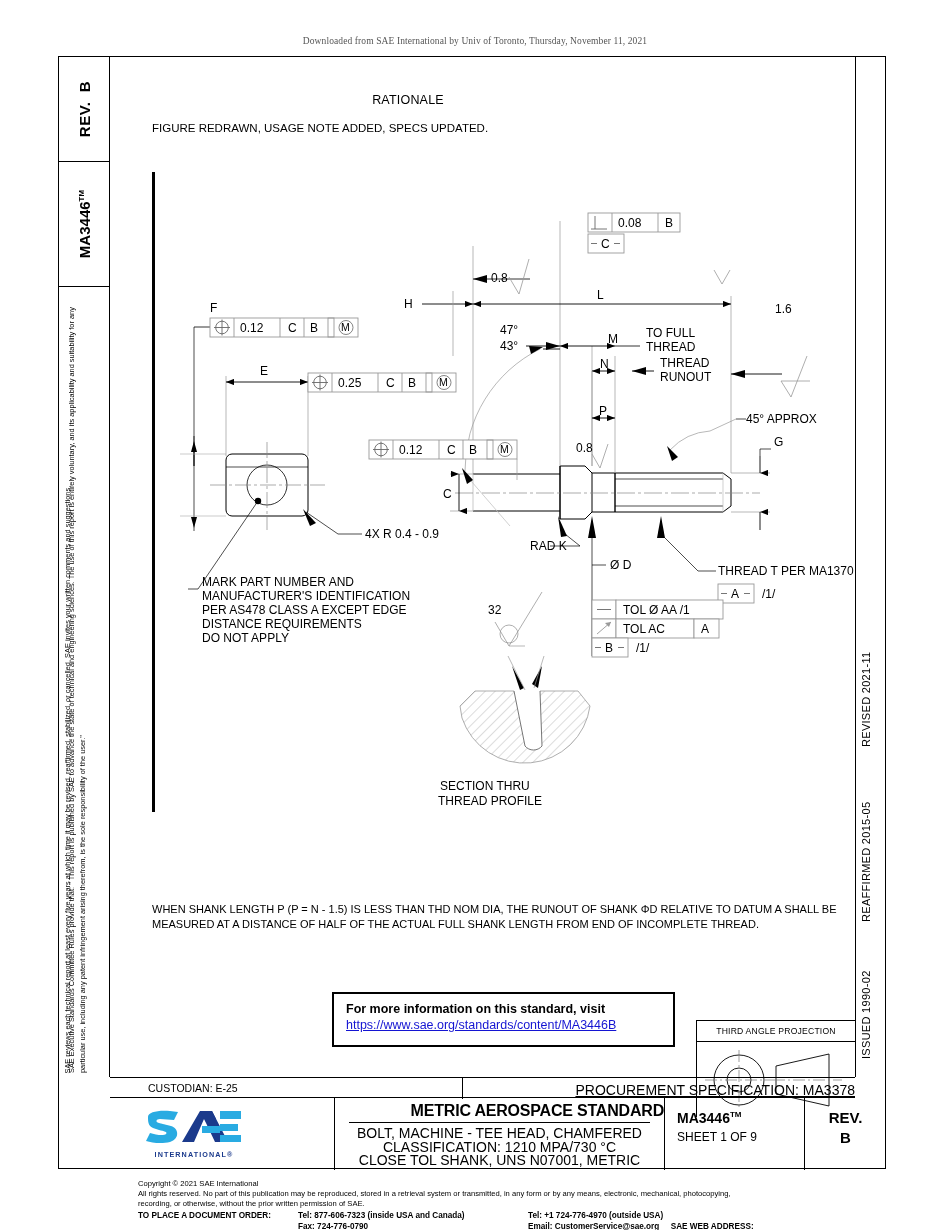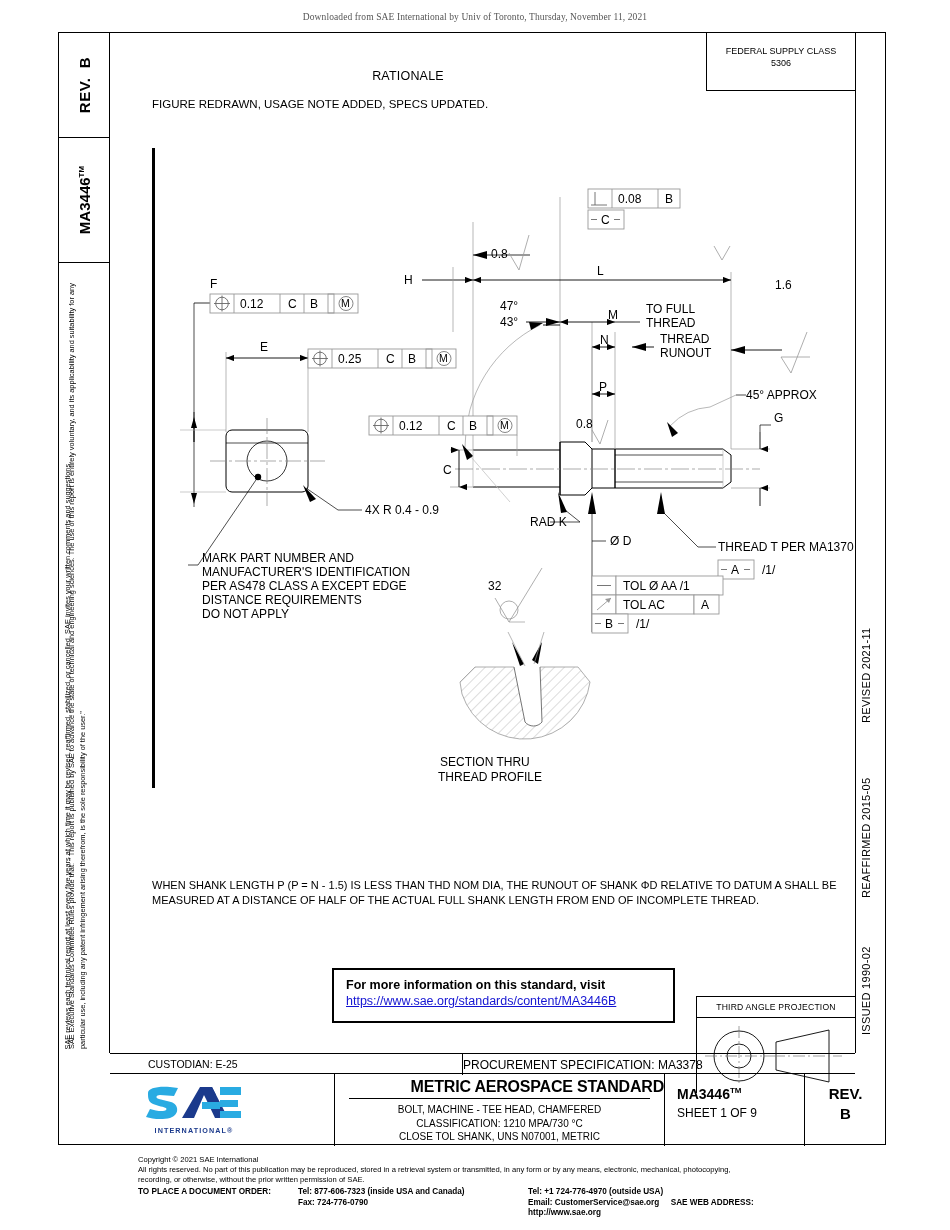--- a/index.html
+++ b/index.html
@@ -5,21 +5,21 @@
   * { box-sizing: border-box; }
   html, body { margin: 0; padding: 0; }
   body {
     width: 950px; height: 1230px;
     background: #ffffff;
     font-family: "Liberation Sans", sans-serif;
     color: #000;
     position: relative;
     overflow: hidden;
   }
-  .page { position: absolute; inset: 0; }
+  .page { position: absolute; inset: 0; margin-top: 24px; }
 
   
   .dl-banner {
     position: absolute; top: 12px; left: 0; width: 950px;
     text-align: center;
     font-family: "Liberation Serif", serif;
     font-size: 9.5px; color: #555; letter-spacing: .1px;
   }
 
   
@@ -117,32 +117,32 @@
   .info-link { font-size: 12.5px; color: #1414d2; text-decoration: underline; display:block; margin-top: 2px; }
 
   
   .tap-box { position: absolute; left: 696px; top: 996px; width: 159px; height: 97px; border: 1.2px solid #000; border-right: none; border-bottom: none; }
   .tap-title { font-size: 8.6px; text-align: center; padding-top: 5px; letter-spacing: .2px; }
   .tap-rule { position: absolute; left:0; top: 20px; width: 159px; border-top: 1.2px solid #000; }
 
   
   .cust-row { position: absolute; left: 110px; top: 1053px; width: 745px; height: 21px; border-top: 1.4px solid #000; border-bottom: 1.4px solid #000; }
   .cust-l { position: absolute; left: 0; top: 0; width: 353px; height: 21px; border-right: 1.4px solid #000; font-size: 10.5px; padding: 4px 0 0 38px; }
-  .cust-r { position: absolute; left: 353px; top: 0; width: 392px; height: 21px; font-size: 12px; text-align: left; padding-top: 4px; }
+  .cust-r { position: absolute; left: 353px; top: 0; width: 392px; height: 21px; font-size: 14px; text-align: right; padding-top: 4px; text-decoration: underline; }
 
   
   .tb { position: absolute; left: 140px; top: 1074px; width: 746px; height: 72px; }
   .tb-cell { position: absolute; top: 0; height: 72px; border-right: 1.6px solid #000; }
   .tb-logo { left: 0; width: 195px; display:flex; align-items:center; justify-content:flex-start; }
   .tb-mid  { left: 195px; width: 330px; text-align: center; }
   .tb-id   { left: 525px; width: 140px; padding: 12px 0 0 12px; }
   .tb-rev  { left: 665px; width: 81px; border-right: none; text-align: center; padding-top: 10px; }
   .tb-mas { font-size: 16px; font-weight: bold; letter-spacing: -.2px; padding-top: 4px; text-align: right; }
   .tb-rule { margin: 2px 14px 0 14px; border-top: 1.6px solid #000; }
-  .tb-sub { font-size: 10px; line-height: 13.5px; padding-top: 4px; }
+  .tb-sub { font-size: 14px; line-height: 13.5px; padding-top: 4px; }
   .tb-num { font-size: 14px; font-weight: bold; }
   .tb-num sup { font-size: 8px; }
   .tb-sheet { font-size: 12px; margin-top: 4px; }
   .tb-revl { font-size: 15px; font-weight: bold; line-height: 20px; }
 
   
   .sae-logo { width: 108px; text-align: center; }
   .sae-sub { font-size: 7.2px; font-weight: bold; color: #1b3a8c; letter-spacing: 1.1px; margin-top: 1px; }
 
   
@@ -180,24 +180,20 @@
     <div class="legal-p p1">SAE Executive Standards Committee Rules provide that: " This report is published by SAE to advance the state of technical and engineering sciences. The use of this report is entirely voluntary, and its applicability and suitability for any particular use, including any patent infringement arising therefrom, is the sole responsibility of the user."</div>
     <div class="legal-p p2">SAE reviews each technical report at least every five years at which time it may be revised, reaffirmed, stabilized, or cancelled. SAE invites your written comments and suggestions.</div>
   </div>
 
   <div class="date-col">
     <div class="date-txt" style="bottom: 330px;">REVISED 2021-11</div>
     <div class="date-txt" style="bottom: 155px;">REAFFIRMED 2015-05</div>
     <div class="date-txt" style="bottom: 18px;">ISSUED 1990-02</div>
   </div>
 
-  <div class="fsc-box">
-    <div>FEDERAL SUPPLY CLASS</div>
-    <div>5306</div>
-  </div>
   <div class="rationale-title">RATIONALE</div>
   <div class="rationale-body">FIGURE REDRAWN, USAGE NOTE ADDED, SPECS UPDATED.</div>
   <div class="rule-left"></div>
 
   <div class="draw">
   <svg class="dwg" viewBox="0 0 745 1021">
     <defs>
       <marker id="ar" markerWidth="9" markerHeight="7" refX="9" refY="3.5" orient="auto">
         <polygon points="0 0, 9 3.5, 0 7" fill="#000"></polygon>
       </marker>

